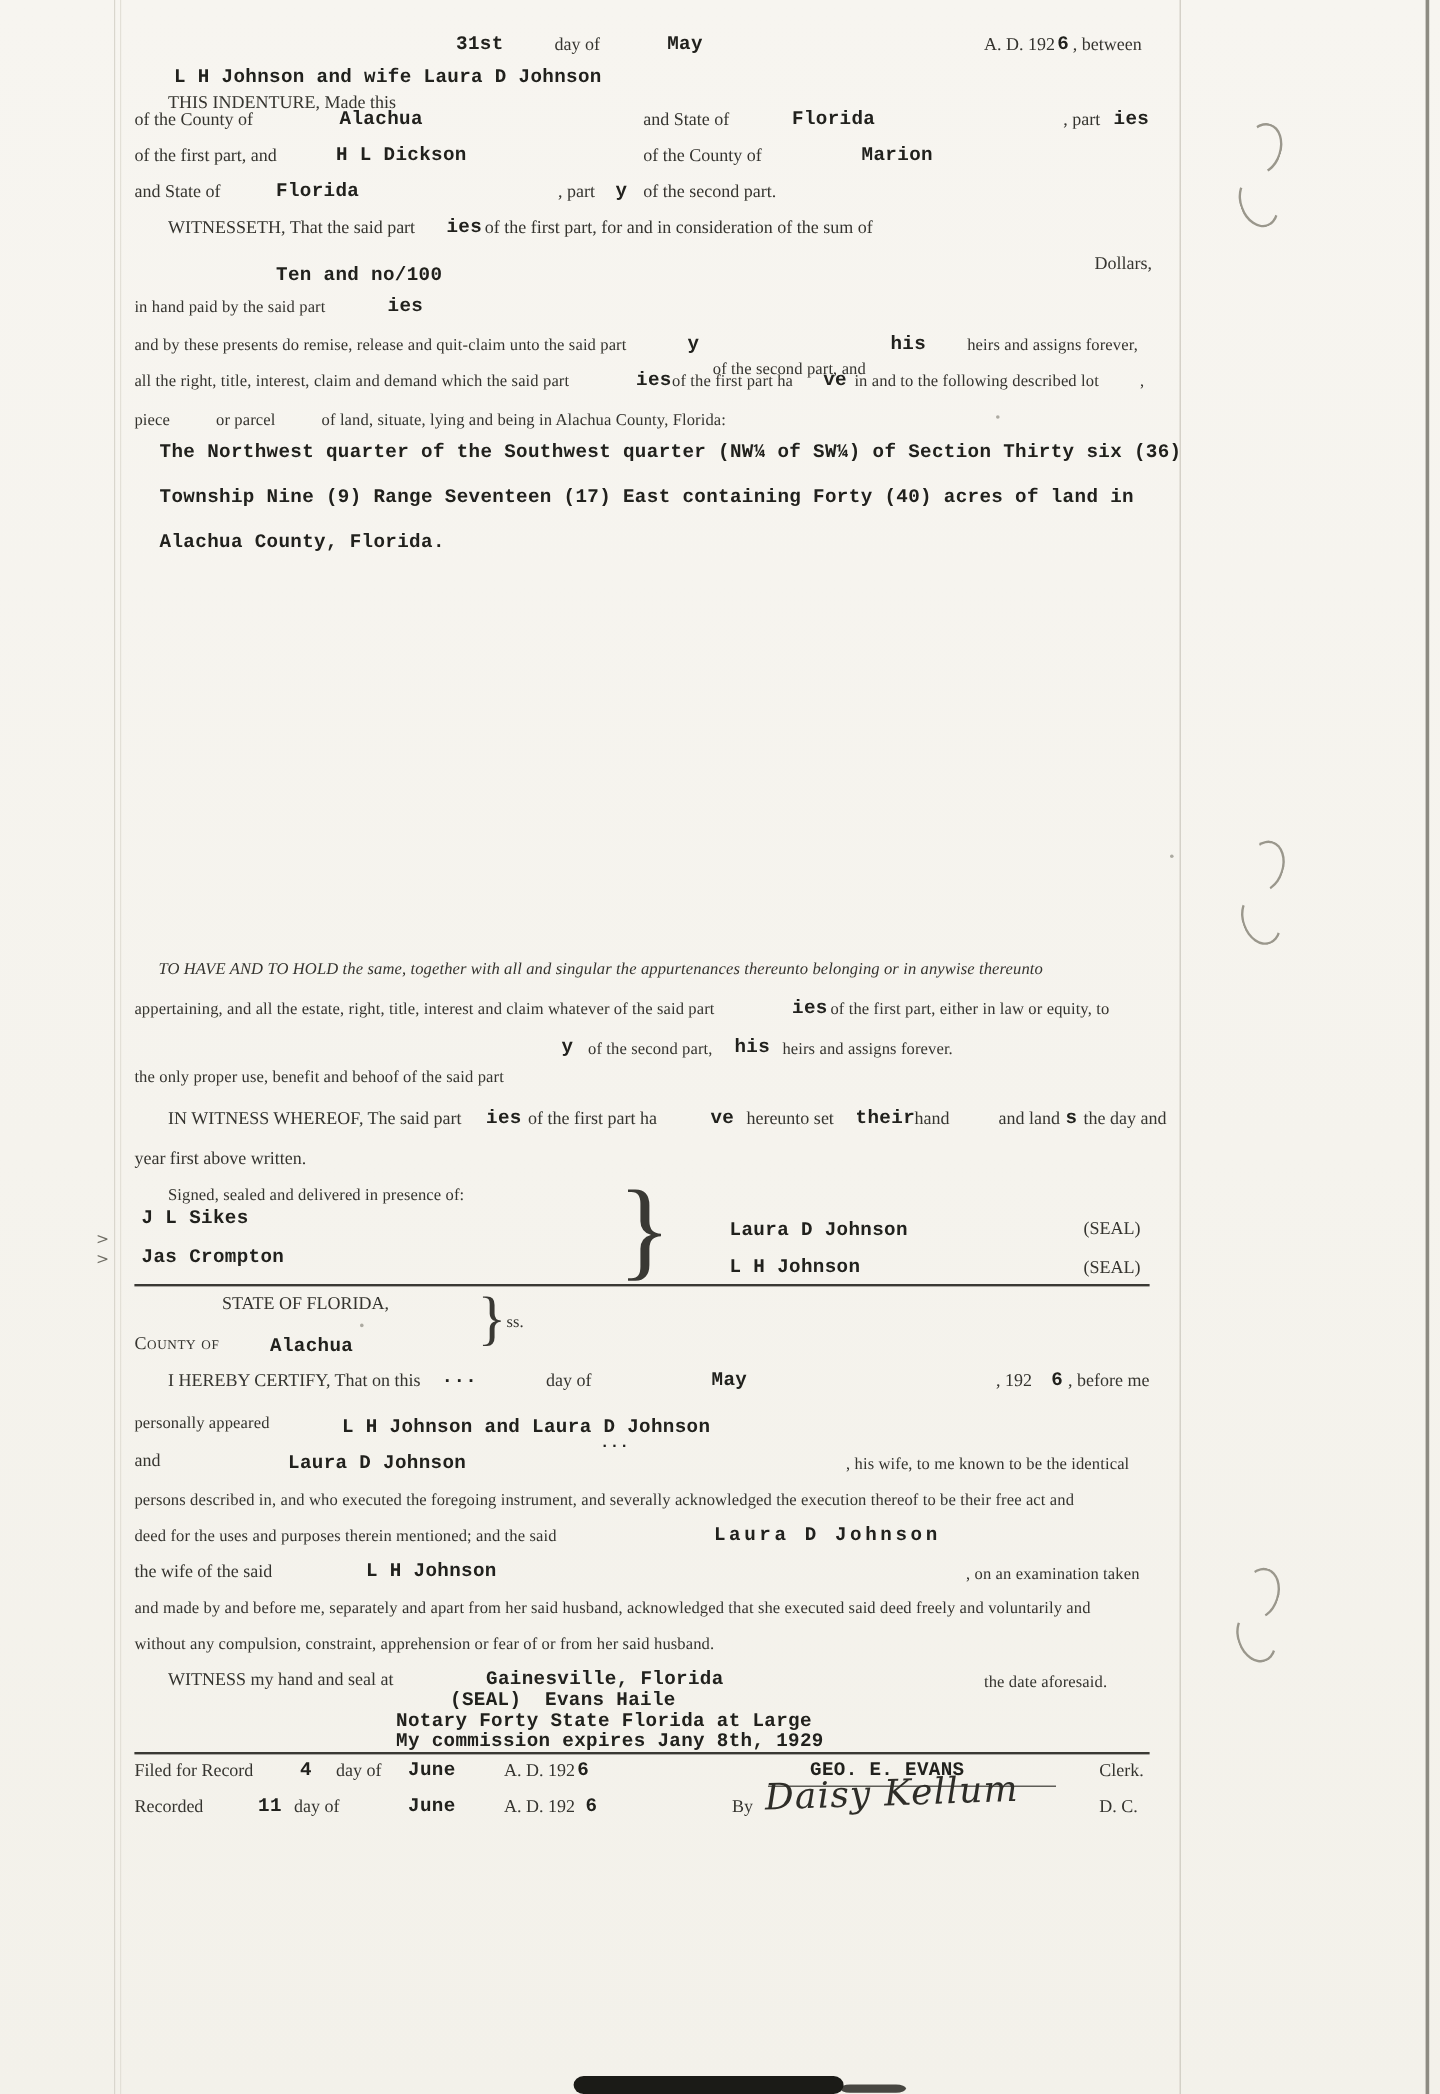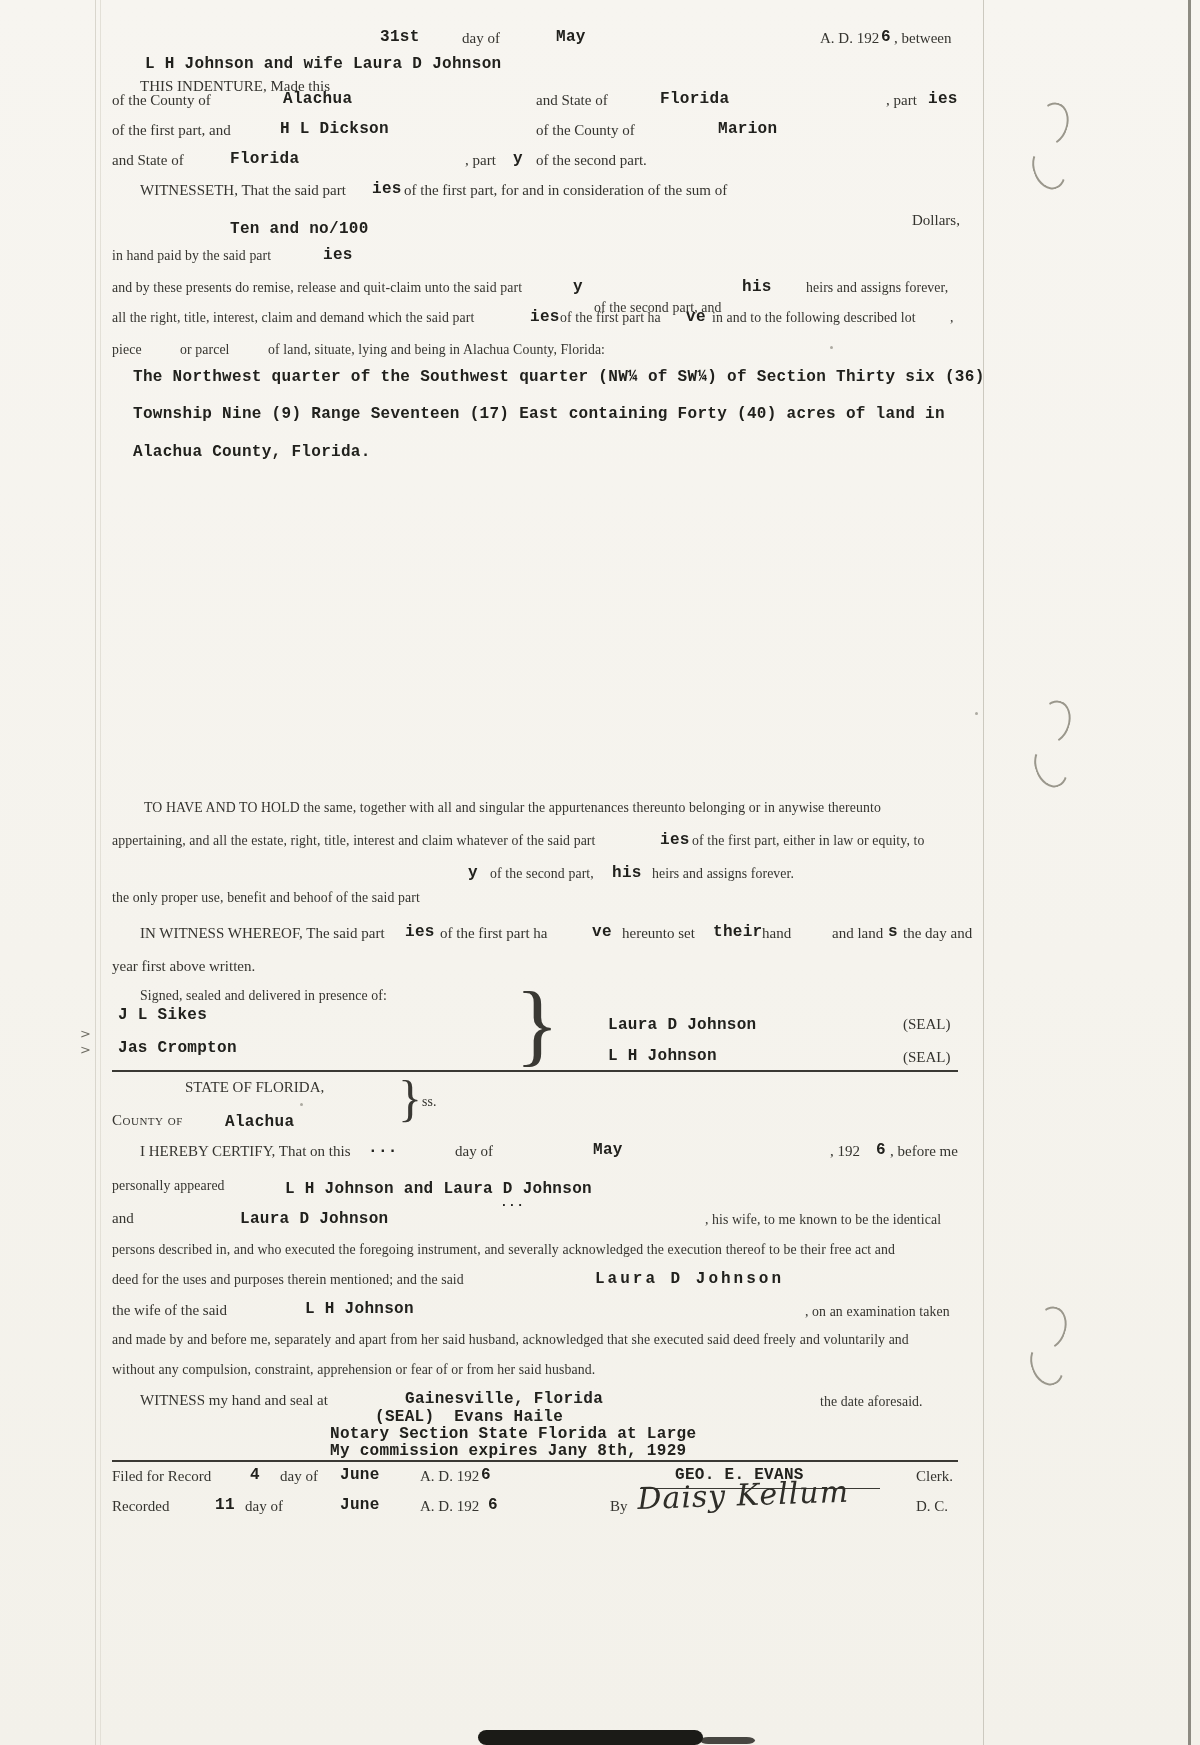--- a/index.html
+++ b/index.html
@@ -113,21 +113,21 @@
   <span class="t serifsm" style="left:950px; top:310px;">,</span>
 
   <span class="t serifsm" style="left:112px; top:342px;">piece</span>
   <span class="t serifsm" style="left:180px; top:342px;">or parcel</span>
   <span class="t serifsm" style="left:268px; top:342px;">of land, situate, lying and being in Alachua County, Florida:</span>
 
   <span class="t mono" style="left:133px; top:368px;">The Northwest quarter of the Southwest quarter (NW¼ of SW¼) of Section Thirty six (36)</span>
   <span class="t mono" style="left:133px; top:405px;">Township Nine (9) Range Seventeen (17) East containing Forty (40) acres of land in</span>
   <span class="t mono" style="left:133px; top:443px;">Alachua County, Florida.</span>
 
-  <span class="t serifsm" style="left:144px; top:800px;">TO HAVE AND TO HOLD the same, together with all and singular the appurtenances thereunto belonging or in anywise thereunto</span>
+  <span class="t serifsm" style="left:132px; top:800px;font-style:italic;">TO HAVE AND TO HOLD the same, together with all and singular the appurtenances thereunto belonging or in anywise thereunto</span>
   <span class="t serifsm" style="left:112px; top:833px;">appertaining, and all the estate, right, title, interest and claim whatever of the said part</span>
   <span class="t mono" style="left:660px; top:831px;">ies</span>
   <span class="t serifsm" style="left:692px; top:833px;">of the first part, either in law or equity, to</span>
   <span class="t serifsm" style="left:112px; top:866px;margin-top:24px;">the only proper use, benefit and behoof of the said part</span>
   <span class="t mono" style="left:468px; top:864px;">y</span>
   <span class="t serifsm" style="left:490px; top:866px;">of the second part,</span>
   <span class="t mono" style="left:612px; top:864px;">his</span>
   <span class="t serifsm" style="left:652px; top:866px;">heirs and assigns forever.</span>
 
   <span class="t serif" style="left:140px; top:925px;">IN WITNESS WHEREOF, The said part</span>
@@ -181,21 +181,21 @@
   <span class="t serif" style="left:112px; top:1302px;">the wife of the said</span>
   <span class="t mono" style="left:305px; top:1300px;">L H Johnson</span>
   <span class="t serifsm" style="left:805px; top:1304px;">, on an examination taken</span>
   <span class="t serifsm" style="left:112px; top:1332px;">and made by and before me, separately and apart from her said husband, acknowledged that she executed said deed freely and voluntarily and</span>
   <span class="t serifsm" style="left:112px; top:1362px;">without any compulsion, constraint, apprehension or fear of or from her said husband.</span>
 
   <span class="t serif" style="left:140px; top:1392px;">WITNESS my hand and seal at</span>
   <span class="t mono" style="left:405px; top:1390px;">Gainesville, Florida</span>
   <span class="t serifsm" style="left:820px; top:1394px;">the date aforesaid.</span>
   <span class="t mono" style="left:375px; top:1408px;">(SEAL)  Evans Haile</span>
-  <span class="t mono" style="left:330px; top:1425px;">Notary Section State Florida at Large</span>
+  <span class="t mono" style="left:330px; top:1425px;">Notary Forty State Florida at Large</span>
   <span class="t mono" style="left:330px; top:1442px;">My commission expires Jany 8th, 1929</span>
 
   <div class="rule" style="left:112px; top:1460px; width:846px;"></div>
 
   <span class="t serif" style="left:112px; top:1468px;">Filed for Record</span>
   <span class="t mono" style="left:250px; top:1466px;">4</span>
   <span class="t serif" style="left:280px; top:1468px;">day of</span>
   <span class="t mono" style="left:340px; top:1466px;">June</span>
   <span class="t serif" style="left:420px; top:1468px;">A. D. 192</span>
   <span class="t mono" style="left:481px; top:1466px;">6</span>

